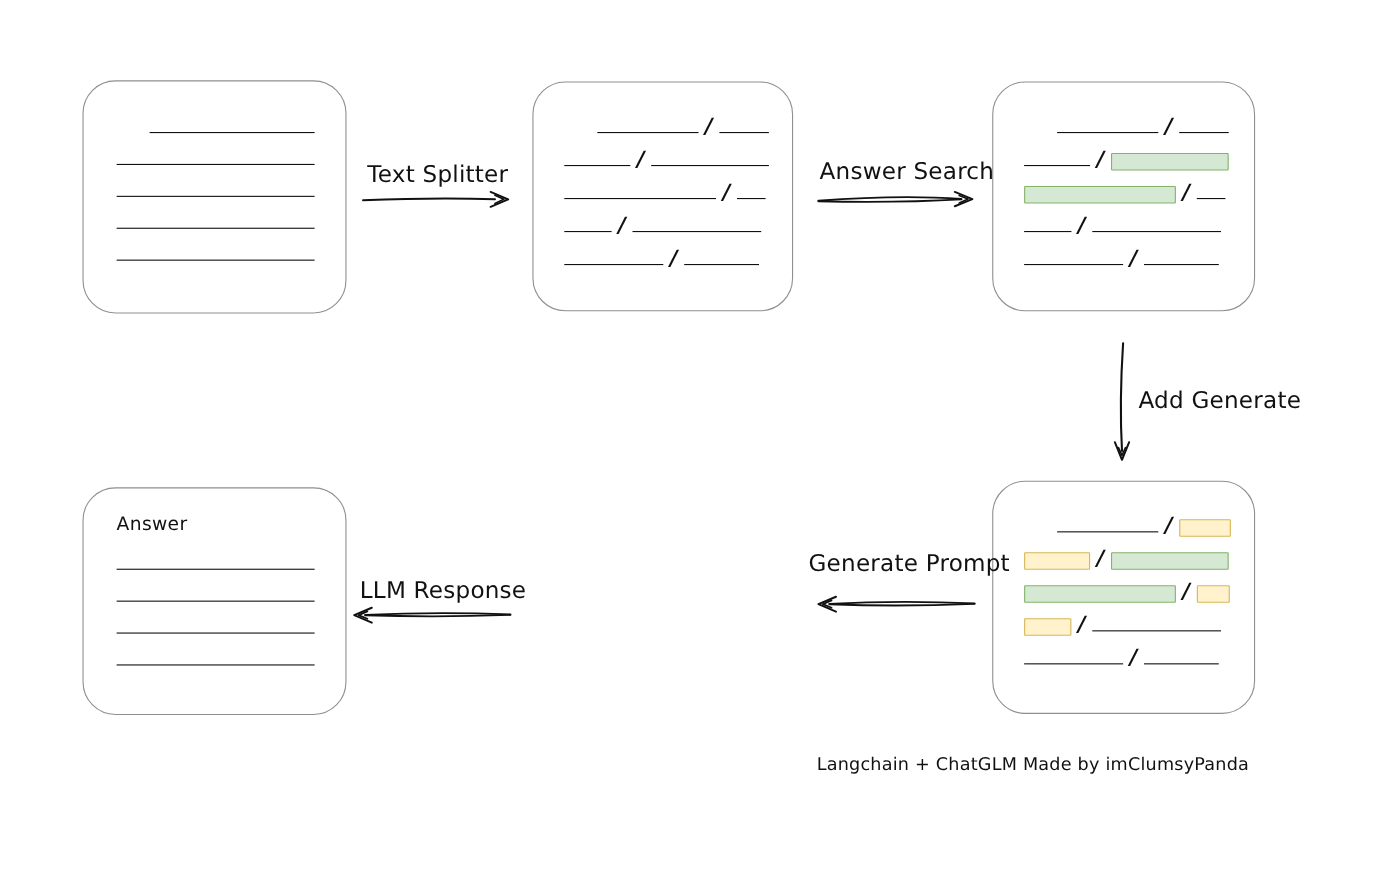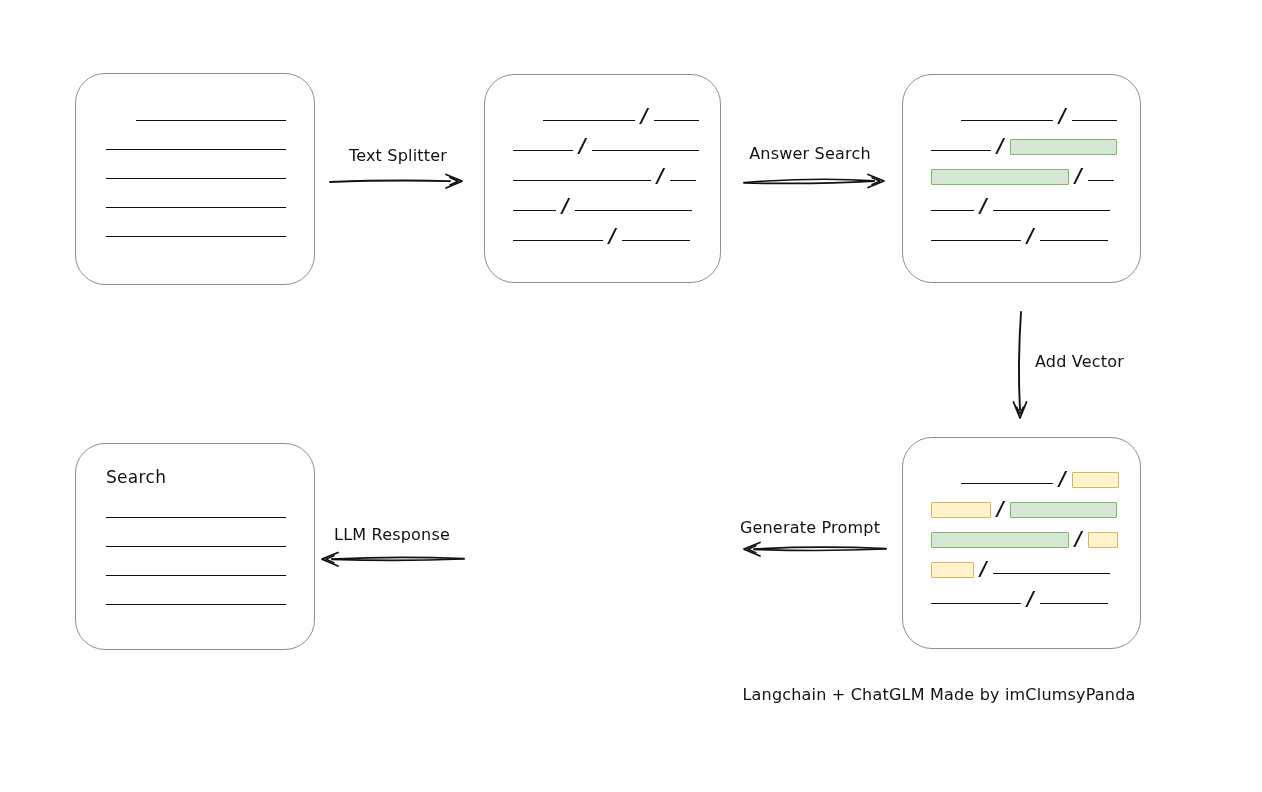--- a/index.html
+++ b/index.html
@@ -37,25 +37,25 @@
   .bar.yellow { background:#fff2cc; border:1.4px solid #d6b656; }
   .bar.green  { background:#d5e8d4; border:1.4px solid #82b366; }
   .bar.red    { background:#f8cecc; border:1.4px solid #b85450; }
   .q-heading { margin-top:12px; }
   .q-bars { margin-top:12px; }
 
   .answer-inner { padding:23px 30px 0 30px; }
   .answer-inner .lines { margin-top:30px; }
 
   
-  .arrow-label { position:absolute; font-size:16px; letter-spacing:.2px; text-align:center; white-space:nowrap; }
+  .arrow-label { position:absolute; font-size:21px; letter-spacing:.2px; text-align:center; white-space:nowrap; }
   .lbl-text-splitter   { left:333px; top:146px; width:130px; }
   .lbl-vector-search   { left:745px; top:144px; width:130px; }
   .lbl-add-context     { left:1035px; top:352px; width:120px; text-align:left; }
-  .lbl-generate-prompt { left:735px; top:518px; width:150px; }
+  .lbl-generate-prompt { left:735px; top:500px; width:150px; }
   .lbl-llm-response    { left:327px; top:525px; width:130px; }
 
   .arrow-svg { position:absolute; overflow:visible; }
   .caption { position:absolute; left:659px; top:685px; width:560px; text-align:center; font-size:16px; letter-spacing:.2px; }
 </style>
 </head>
 <body>
 
 <div class="canvas">
 
@@ -155,33 +155,33 @@
           <span class="seg line" style="width: 90px;"></span>
           <span class="slash">/</span>
           <span class="seg line" style="width: 68px;"></span>
         </div>
       </div>
   </div>
 
 
   <div class="node answer">
     <div class="answer-inner">
-      <div class="box-heading">Search</div>
+      <div class="box-heading">Answer</div>
       <div class="lines">
           <div class="doc-line" style="width: 180px;"></div>
           <div class="doc-line" style="width: 180px;"></div>
           <div class="doc-line" style="width: 180px;"></div>
           <div class="doc-line" style="width: 180px;"></div>
         </div>
     </div>
   </div>
 
   <div class="arrow-label lbl-text-splitter">Text Splitter</div>
   <div class="arrow-label lbl-vector-search">Answer Search</div>
-  <div class="arrow-label lbl-add-context">Add Vector</div>
+  <div class="arrow-label lbl-add-context">Add Generate</div>
   <div class="arrow-label lbl-generate-prompt">Generate Prompt</div>
   <div class="arrow-label lbl-llm-response">LLM Response</div>
 
   <svg class="arrow-svg" style="left:328px;top:168px;" width="140" height="26" viewBox="0 0 140 26">
     <path d="M2,14 Q70,11.5 122,13.2" fill="none" stroke="#111" stroke-width="1.8" stroke-linecap="round"></path>
     <path d="M118,6.5 L134,13.2 L118,20" fill="none" stroke="#111" stroke-width="1.8" stroke-linejoin="round" stroke-linecap="round"></path>
     <path d="M122,9.5 L130,13.2 L122,17" fill="none" stroke="#111" stroke-width="1.6" stroke-linejoin="round" stroke-linecap="round"></path>
   </svg>
 
   <svg class="arrow-svg" style="left:742px;top:168px;" width="148" height="26" viewBox="0 0 148 26">

